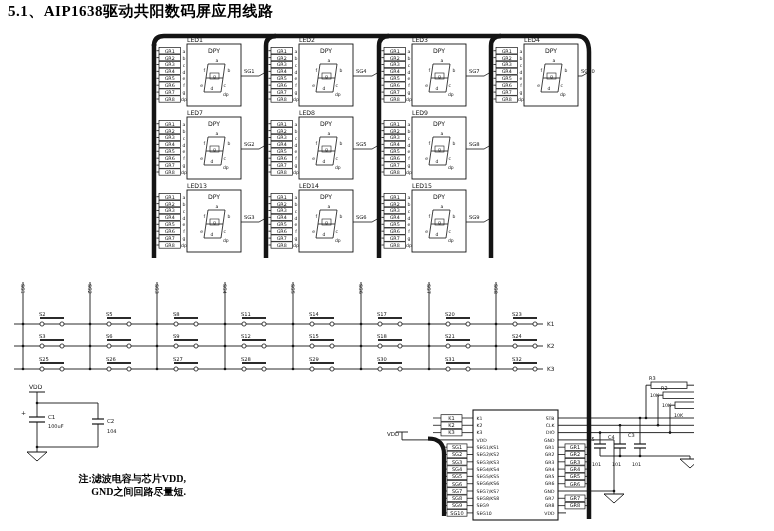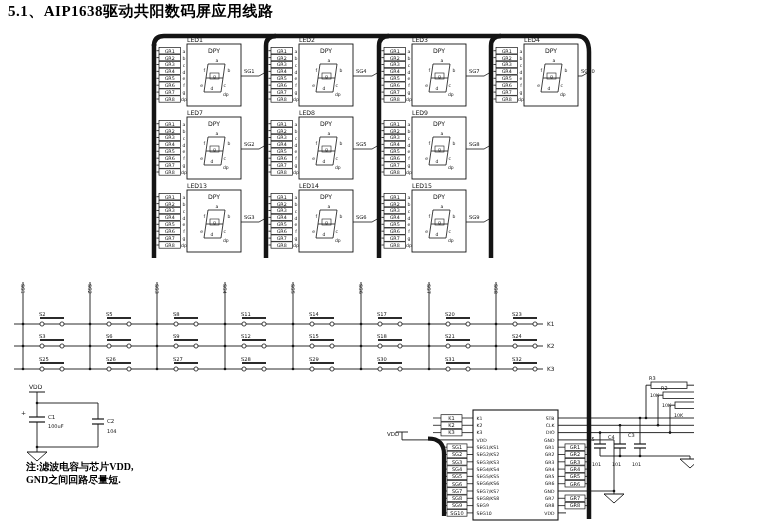--- a/index.html
+++ b/index.html
@@ -1,21 +1,21 @@
 <!DOCTYPE html>
 <html><head>
 <meta charset="utf-8">
 <style>
   html,body{margin:0;padding:0;background:#fff;}
   #canvas{position:relative;width:694px;height:531px;background:#fff;overflow:hidden;
           font-family:"Liberation Sans",sans-serif;}
   .title{position:absolute;left:8px;top:2px;font:bold 15px "Liberation Serif",serif;color:#000;
          letter-spacing:0.5px;white-space:nowrap;}
-  .note{position:absolute;left:26px;top:460px;width:160px;font:bold 10px "Liberation Serif",serif;
-        color:#000;line-height:1.3;}
+  .note{position:absolute;left:26px;top:472px;width:160px;font:bold 10px "Liberation Serif",serif;
+        color:#000;line-height:1.3;text-align:right;}
   svg{position:absolute;left:0;top:0;}
   svg text{font-family:"DejaVu Sans",sans-serif;fill:#141414;}
 </style>
 </head>
 <body>
 
 <div id="canvas">
   <div class="title">5.1、AIP1638驱动共阳数码屏应用线路</div>
   <svg id="sch" width="774" height="531">
       <g>

